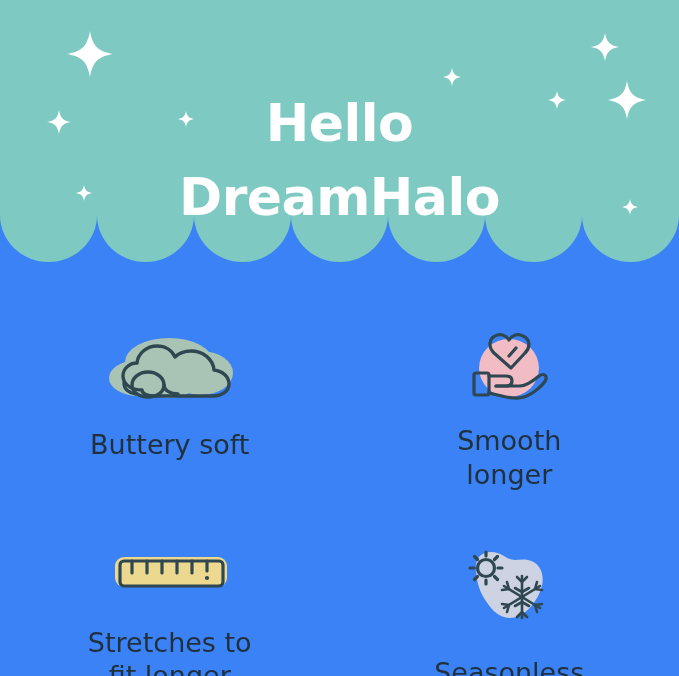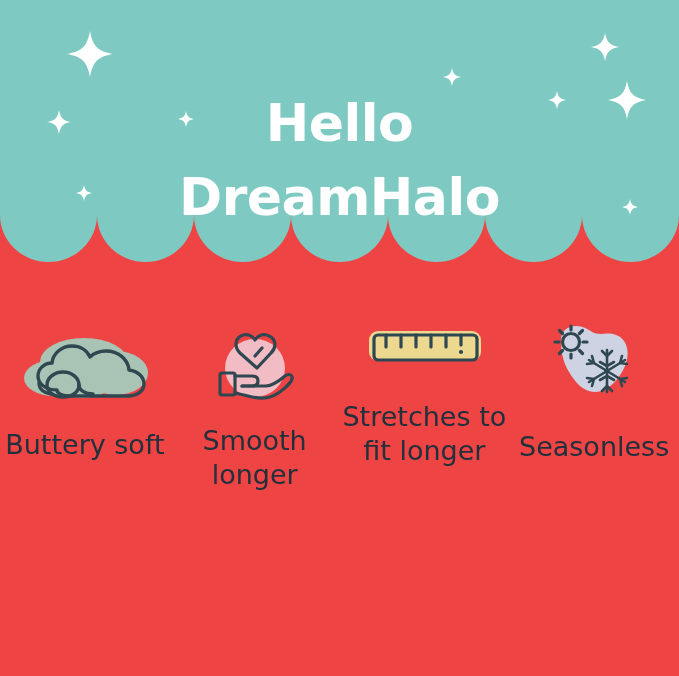--- a/index.html
+++ b/index.html
@@ -10,21 +10,21 @@
     width: 679px;
     height: 676px;
     background: #ffffff;
     font-family: "Liberation Sans", sans-serif;
     overflow: hidden;
   }
   #page {
     position: relative;
     width: 679px;
     height: 676px;
-    background: #ef4444;
+    background: #3b82f6;
     overflow: hidden;
   }
 
   
   #hero {
     position: absolute;
     left: 0;
     top: 0;
     width: 679px;
     height: 266px;
@@ -66,21 +66,21 @@
   }
 
   
   #features {
     position: absolute;
     left: 0;
     top: 266px;
     width: 679px;
     height: 410px;
     display: grid;
-    grid-template-columns: 1fr 1fr 1fr 1fr;
+    grid-template-columns: 1fr 1fr;
     grid-template-rows: 1fr 1fr;
   }
   .feature {
     position: relative;
     display: flex;
     flex-direction: column;
     align-items: center;
     justify-content: flex-start;
   }
   .feature-icon {

